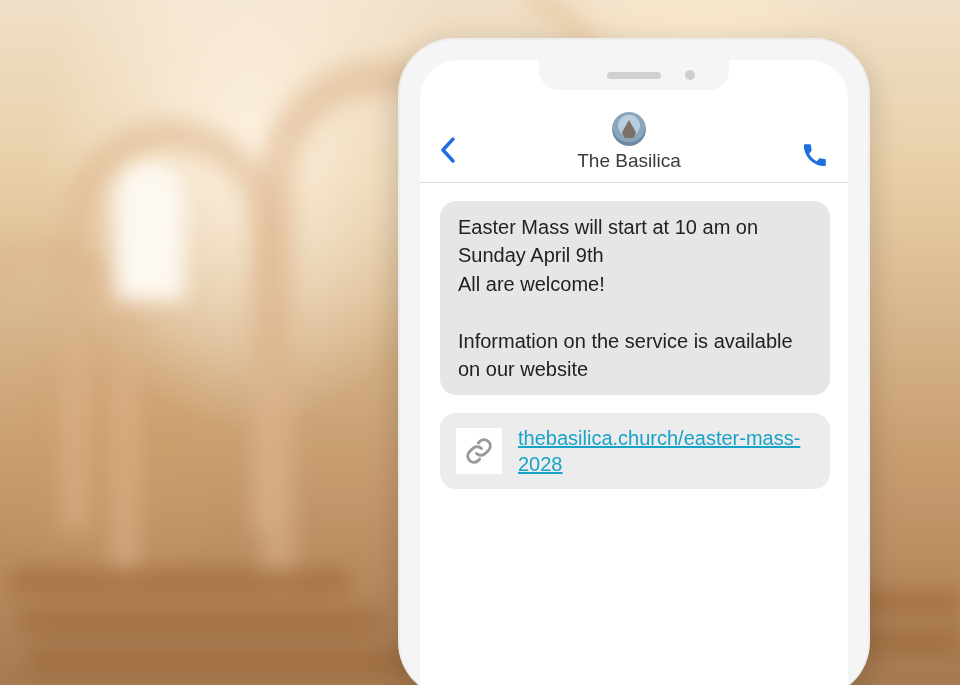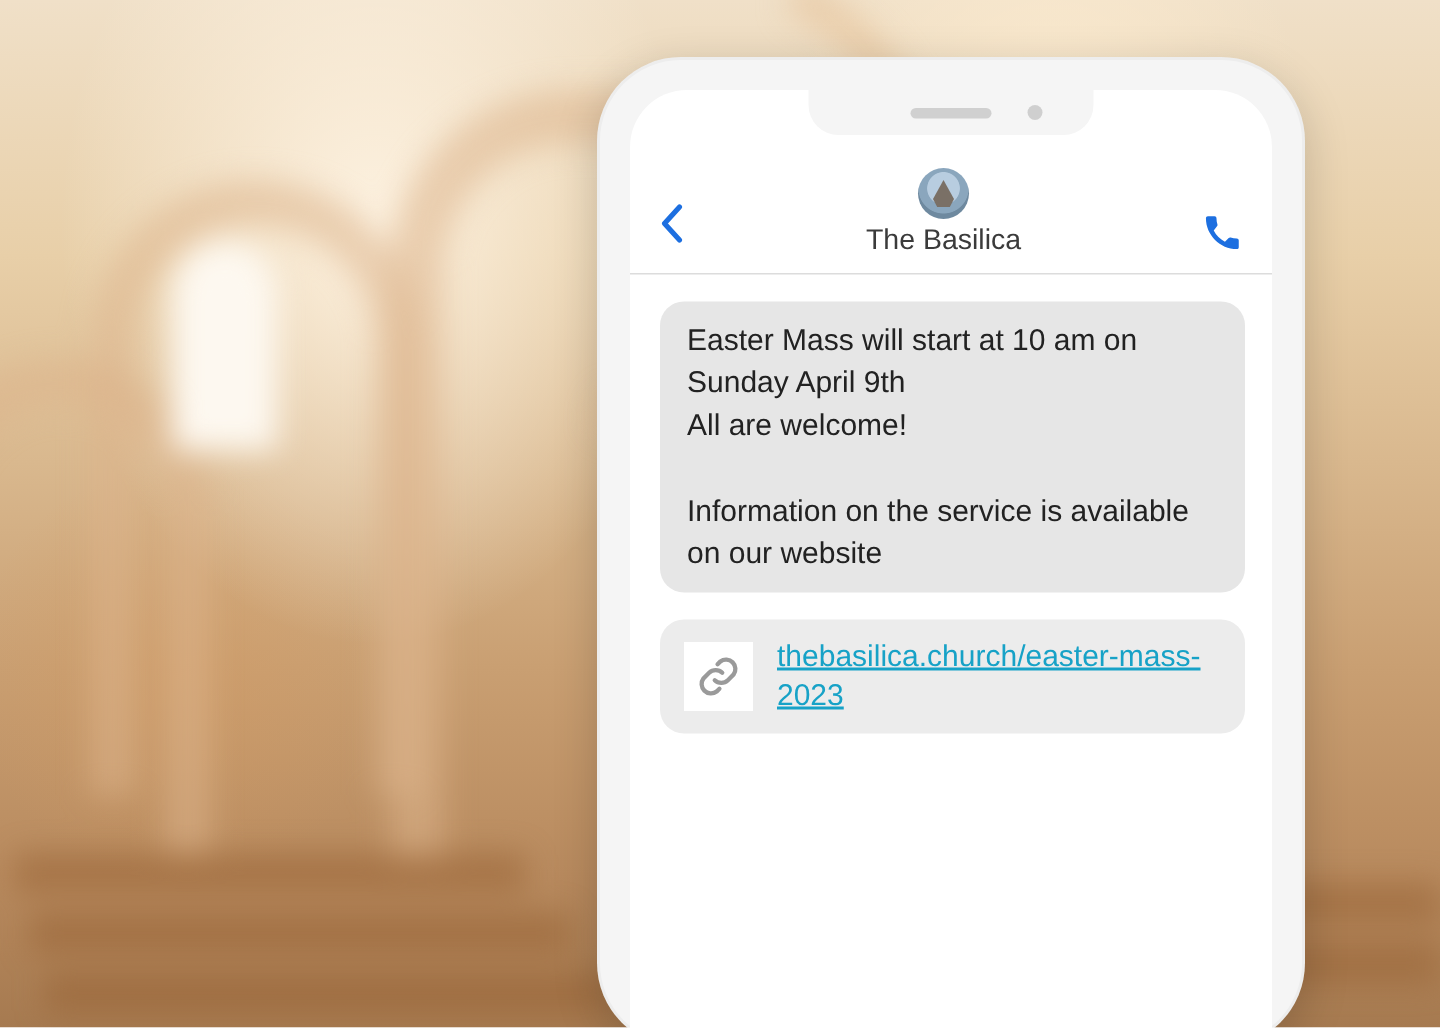--- a/index.html
+++ b/index.html
@@ -89,18 +89,18 @@
 All are welcome!
 
 Information on the service is available on our website</span>
         </div>
         <div class="bubble link">
           <div class="thumb">
             <svg width="30" height="30" viewBox="0 0 24 24">
                 <path fill="none" stroke="#9a9a9a" stroke-width="2.3" stroke-linecap="round" d="M10 14a5 5 0 0 0 7 0l3-3a5 5 0 0 0-7-7l-1.5 1.5M14 10a5 5 0 0 0-7 0l-3 3a5 5 0 0 0 7 7l1.5-1.5"></path>
               </svg>
           </div>
-          <span class="linktext">thebasilica.church/​easter-mass-2023</span>
+          <span class="linktext">thebasilica.church/​easter-mass-2028</span>
         </div>
       </div>
     </div>
   </div>
 </div>
 
 </body></html>

